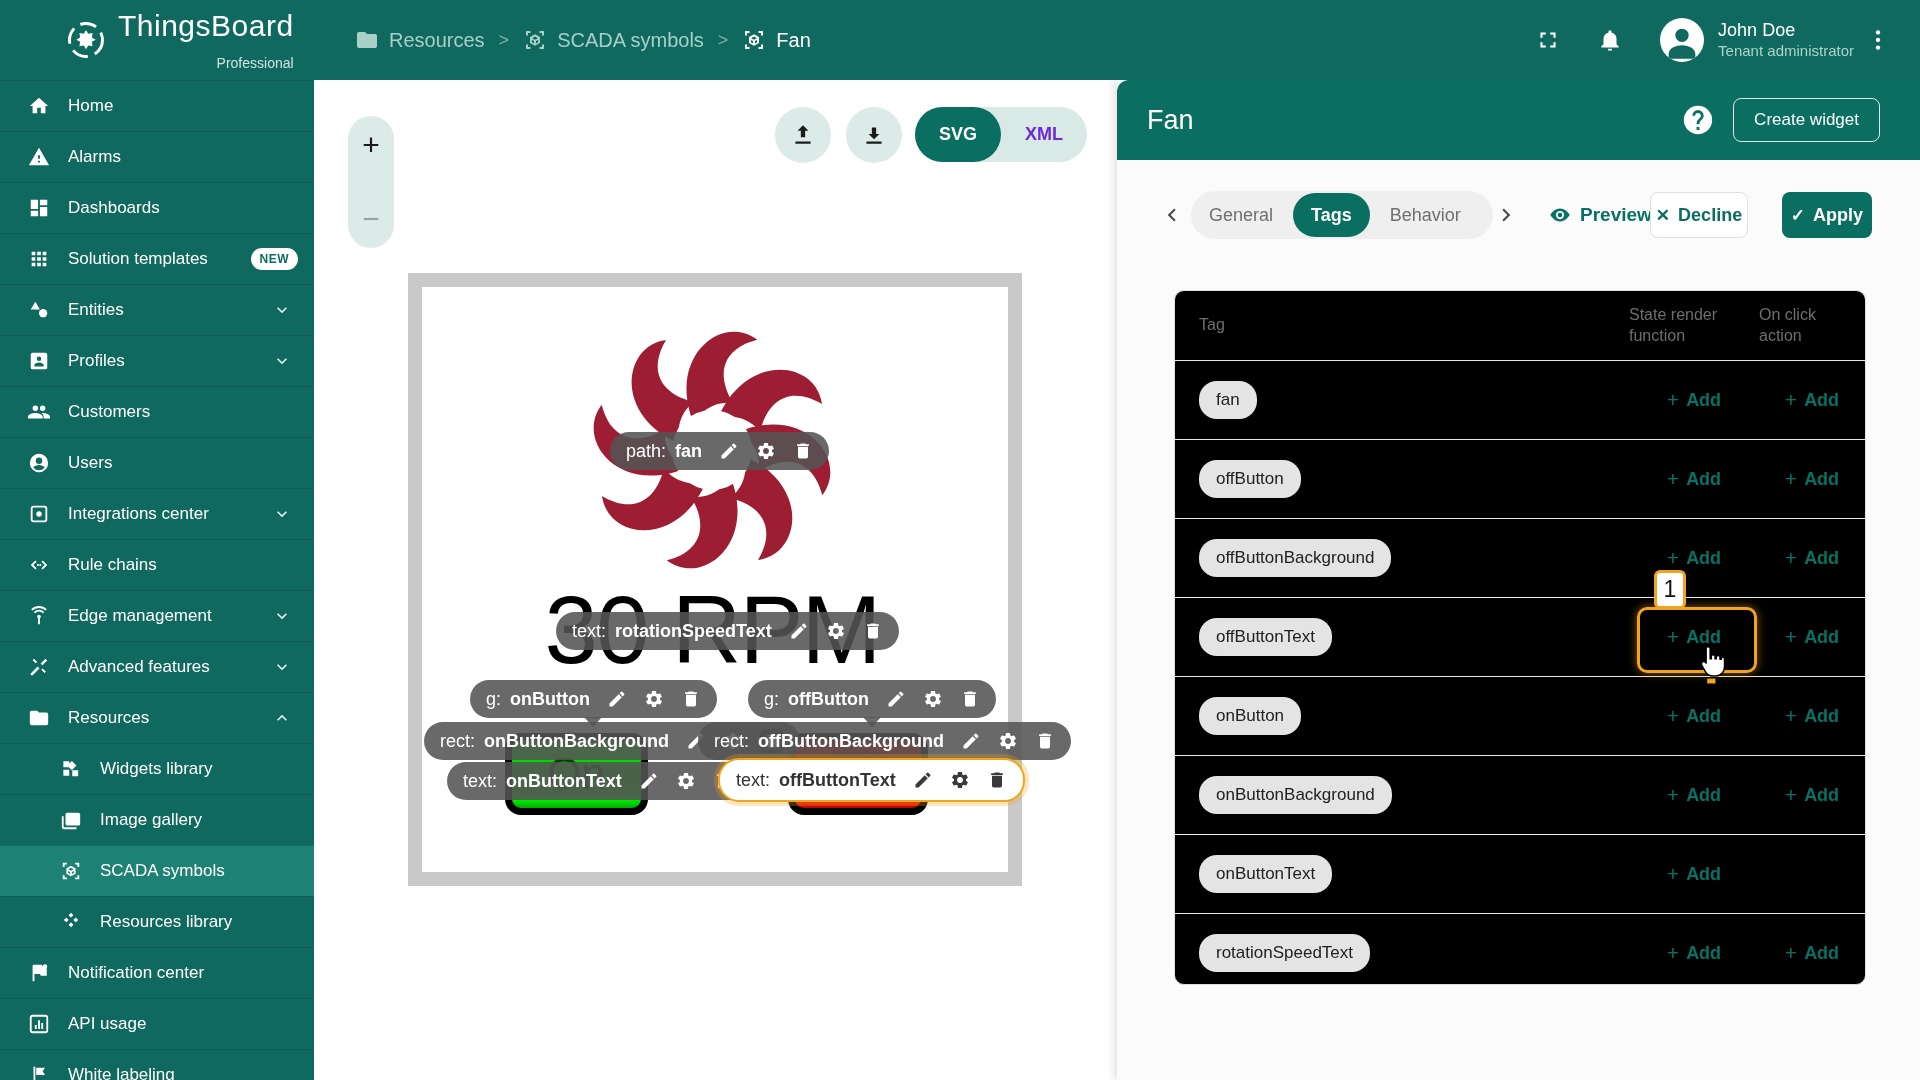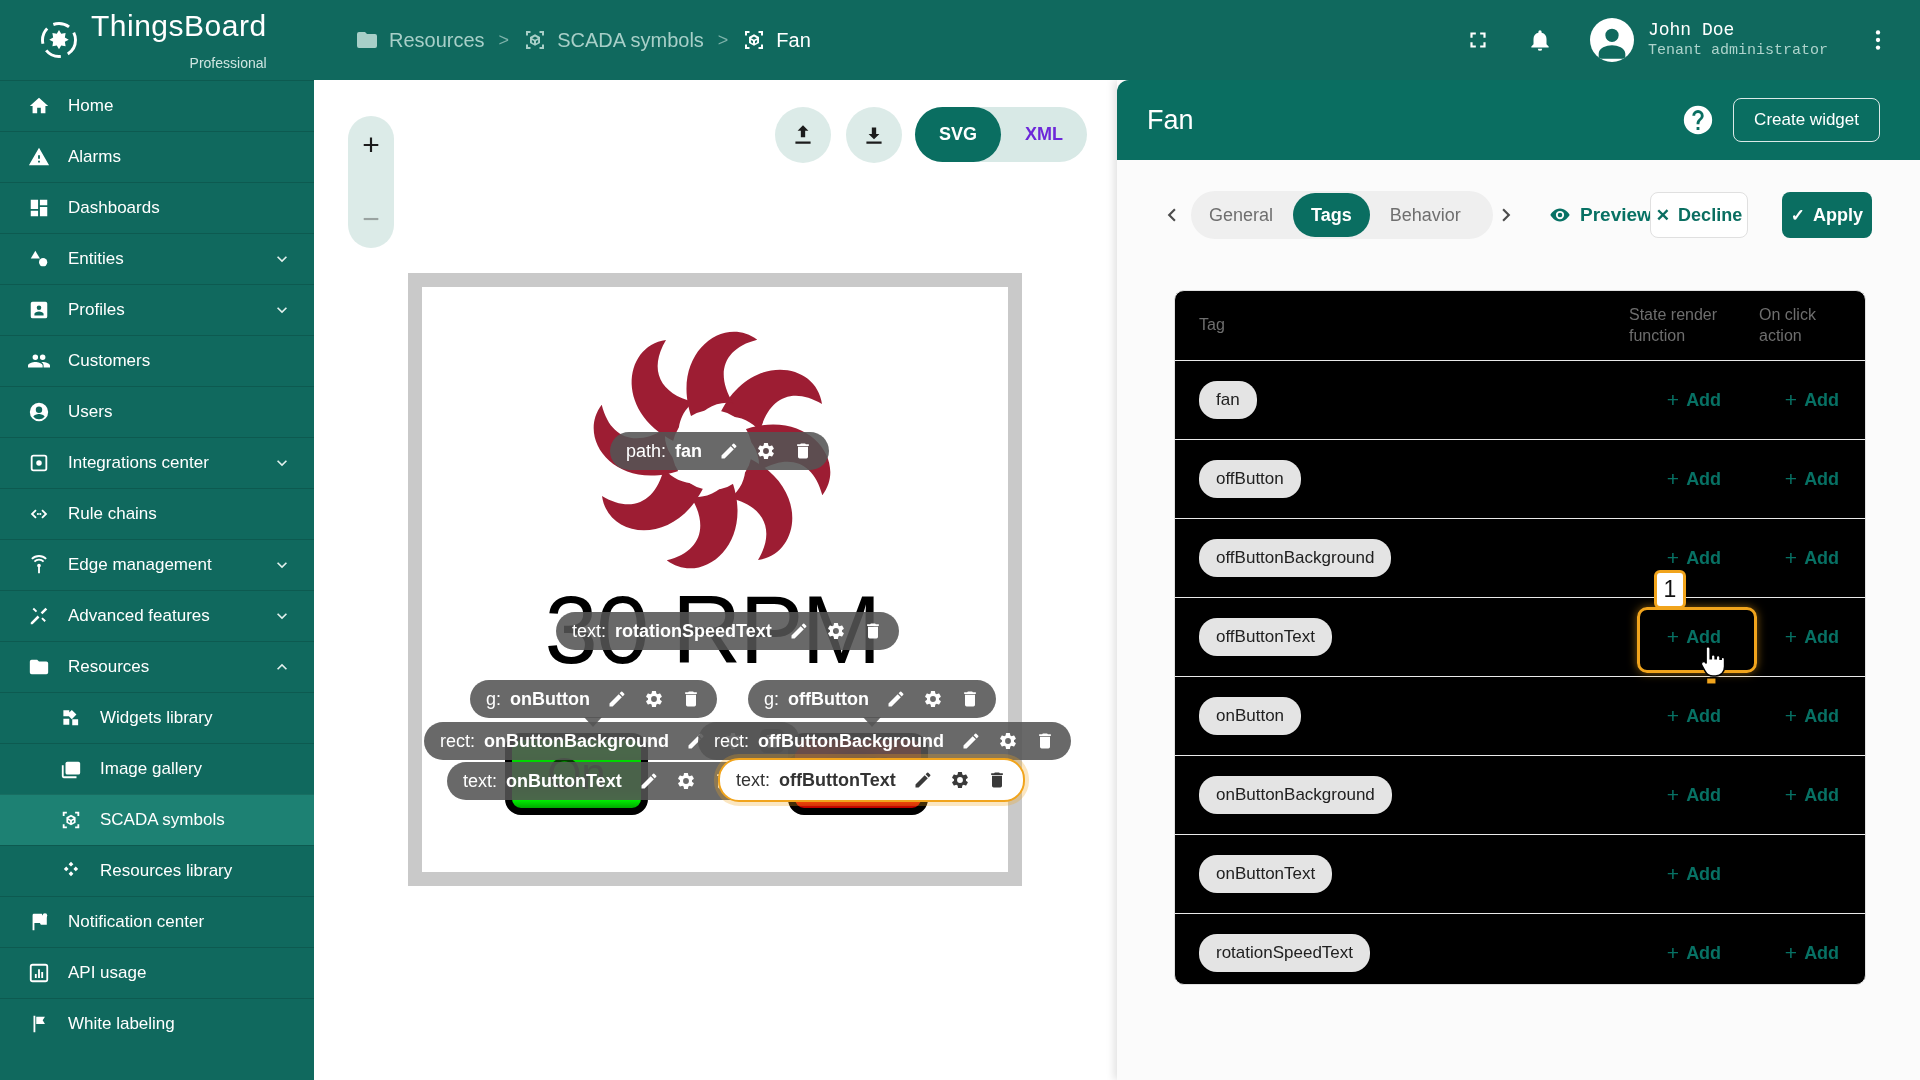--- a/index.html
+++ b/index.html
@@ -15,28 +15,28 @@
   .crumb.current{color:#fff;}
   .crumb.current .ic{color:#fff;}
   .crumb-sep{color:#7fb3ab;font-size:18px;}
   .header-right{position:absolute;right:0;top:0;height:80px;display:flex;align-items:center;gap:0;}
   .hbtn{width:48px;height:48px;display:flex;align-items:center;justify-content:center;color:#fff;cursor:pointer;}
   .hbtn .ic{width:26px;height:26px;}
   .fullscreen-btn{margin-right:14px;}
   .bell-btn{margin-right:26px;}
   .avatar{width:44px;height:44px;border-radius:50%;background:#fff;color:#10695e;display:flex;align-items:center;justify-content:center;overflow:hidden;}
   .avatar .ic{width:40px;height:40px;margin-top:4px;}
-  .user-block{margin-left:14px;margin-right:26px;line-height:1.25;font-family:Liberation Mono, monospace;}
+  .user-block{margin-left:14px;line-height:1.25;}
   .user-name{color:#fff;font-size:18px;}
   .user-role{color:#aed3cc;font-size:15px;}
   .kebab{margin-right:18px;}
 
   
   .sidebar{position:absolute;left:0;top:0;width:314px;height:1080px;background:#10695e;z-index:6;}
-  .logo{height:80px;display:flex;align-items:center;padding-left:37px;color:#fff;}
+  .logo{height:80px;display:flex;align-items:center;padding-left:64px;color:#fff;}
   .logo-ic{width:44px;height:44px;margin-right:10px;color:#fff;}
   .logo-text{line-height:1;}
   .logo-title{font-size:30px;letter-spacing:.5px;}
   .logo-sub{font-size:14px;color:#cfe5e1;text-align:right;margin-top:15px;}
   .sb-item{height:50px;display:flex;align-items:center;padding-left:28px;position:relative;
     border-top:1px solid rgba(0,0,0,.14);color:#fff;font-size:17px;cursor:pointer;}
   .sb-item.child{padding-left:60px;}
   .sb-item.active{background:#1d8173;}
   .sb-ic{width:22px;height:22px;margin-right:18px;flex:0 0 auto;color:#fff;}
   .sb-label{white-space:nowrap;}
@@ -172,20 +172,29 @@
           <span class="sb-ic">
             <svg viewBox="0 0 24 24" width="100%" height="100%" fill="currentColor" style="display:block">
               <path d="M3 13h8V3H3v10zm0 8h8v-6H3v6zm10 0h8V11h-8v10zm0-18v6h8V3h-8z"></path>
             </svg>
           </span>
           <span class="sb-label">Dashboards</span>
         </div>
       <div class="sb-item">
           <span class="sb-ic">
             <svg viewBox="0 0 24 24" width="100%" height="100%" fill="currentColor" style="display:block">
+              <path d="M4 4h4v4H4zM10 4h4v4h-4zM16 4h4v4h-4zM4 10h4v4H4zM10 10h4v4h-4zM16 10h4v4h-4zM4 16h4v4H4zM10 16h4v4h-4zM16 16h4v4h-4z"></path>
+            </svg>
+          </span>
+          <span class="sb-label">Solution templates</span>
+          <span class="new-badge">NEW</span>
+        </div>
+      <div class="sb-item">
+          <span class="sb-ic">
+            <svg viewBox="0 0 24 24" width="100%" height="100%" fill="currentColor" style="display:block">
               <path d="M8 3L3 11.5h10L8 3z"></path>
               <circle cx="16.5" cy="15.5" r="4.5"></circle>
             </svg>
           </span>
           <span class="sb-label">Entities</span>
           <span class="sb-chev">
             <svg viewBox="0 0 24 24" width="100%" height="100%" fill="currentColor" style="display:block">
               <path d="M7.4 8.6 12 13.2l4.6-4.6L18 10l-6 6-6-6 1.4-1.4z"></path>
             </svg>
           </span>

